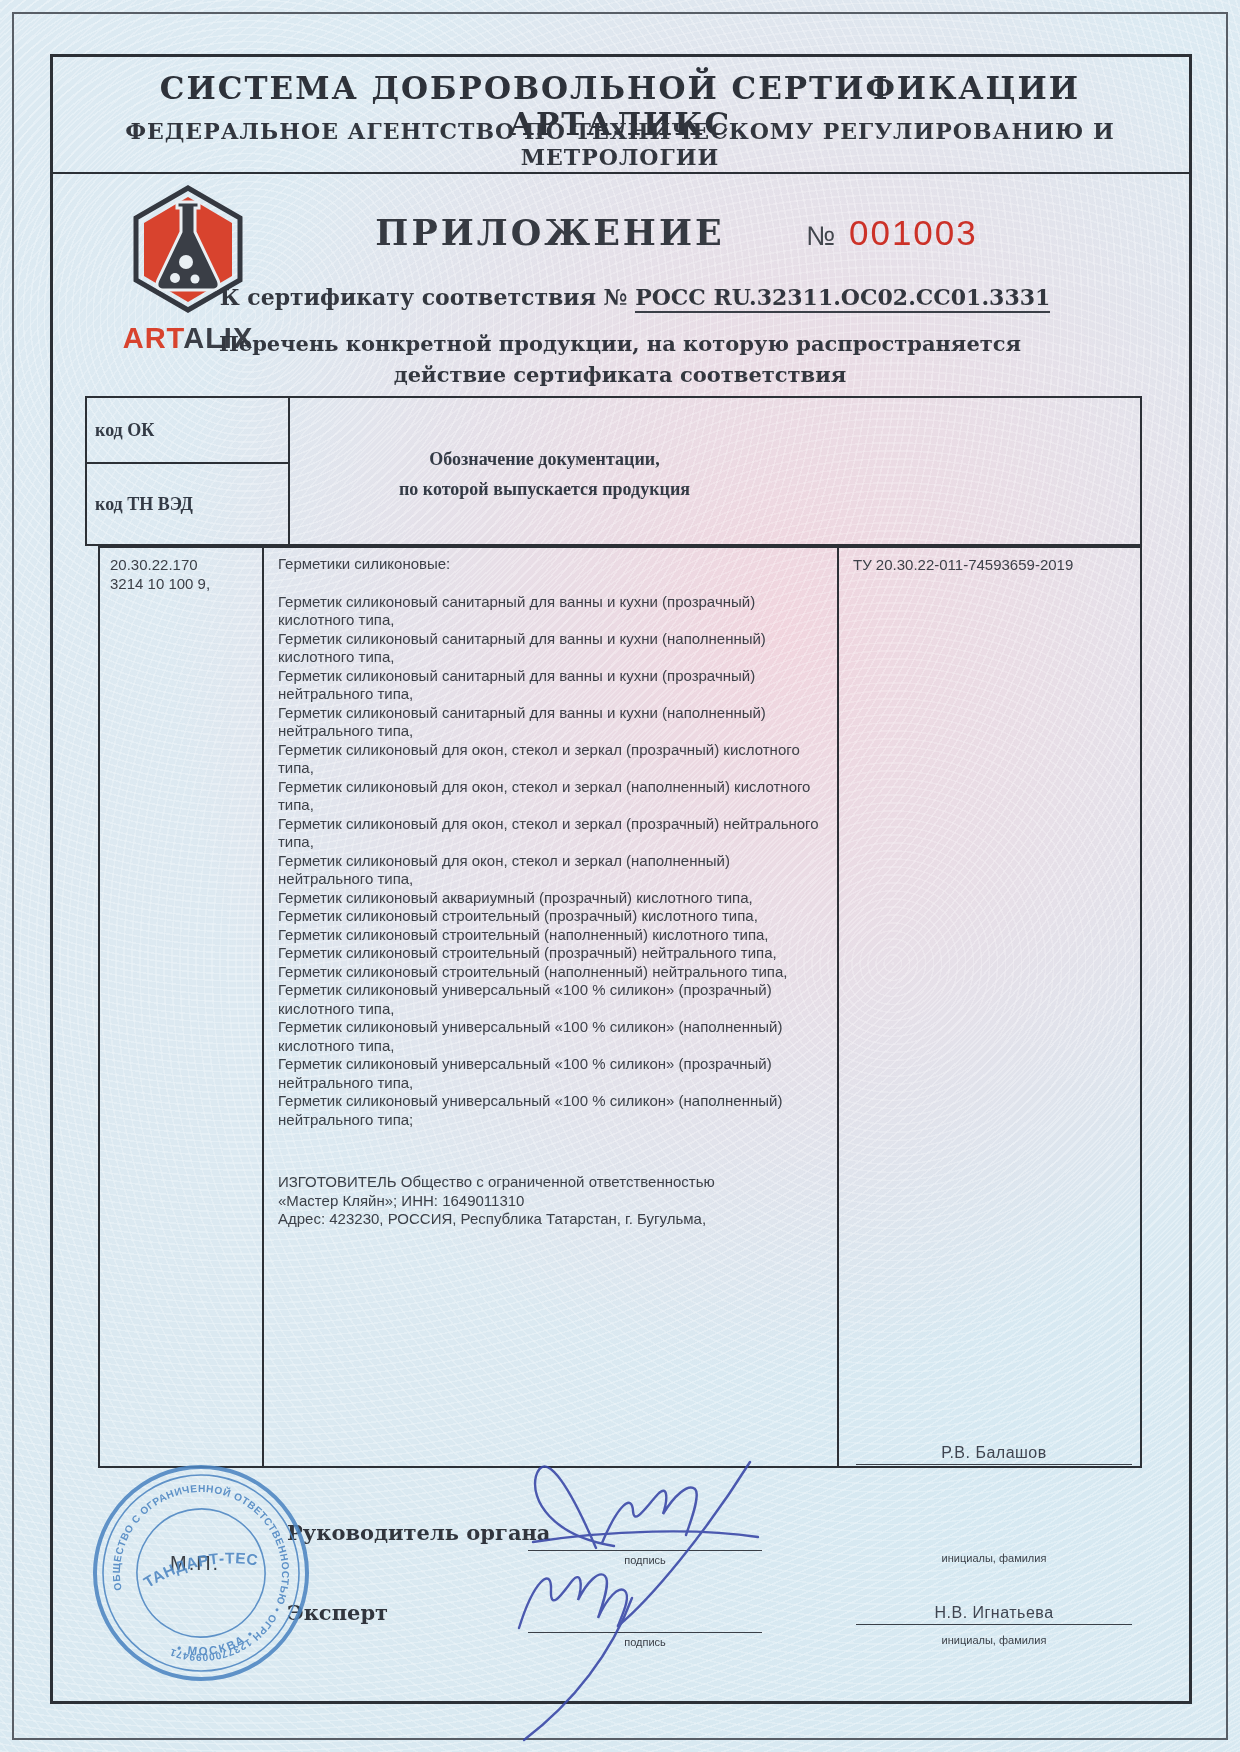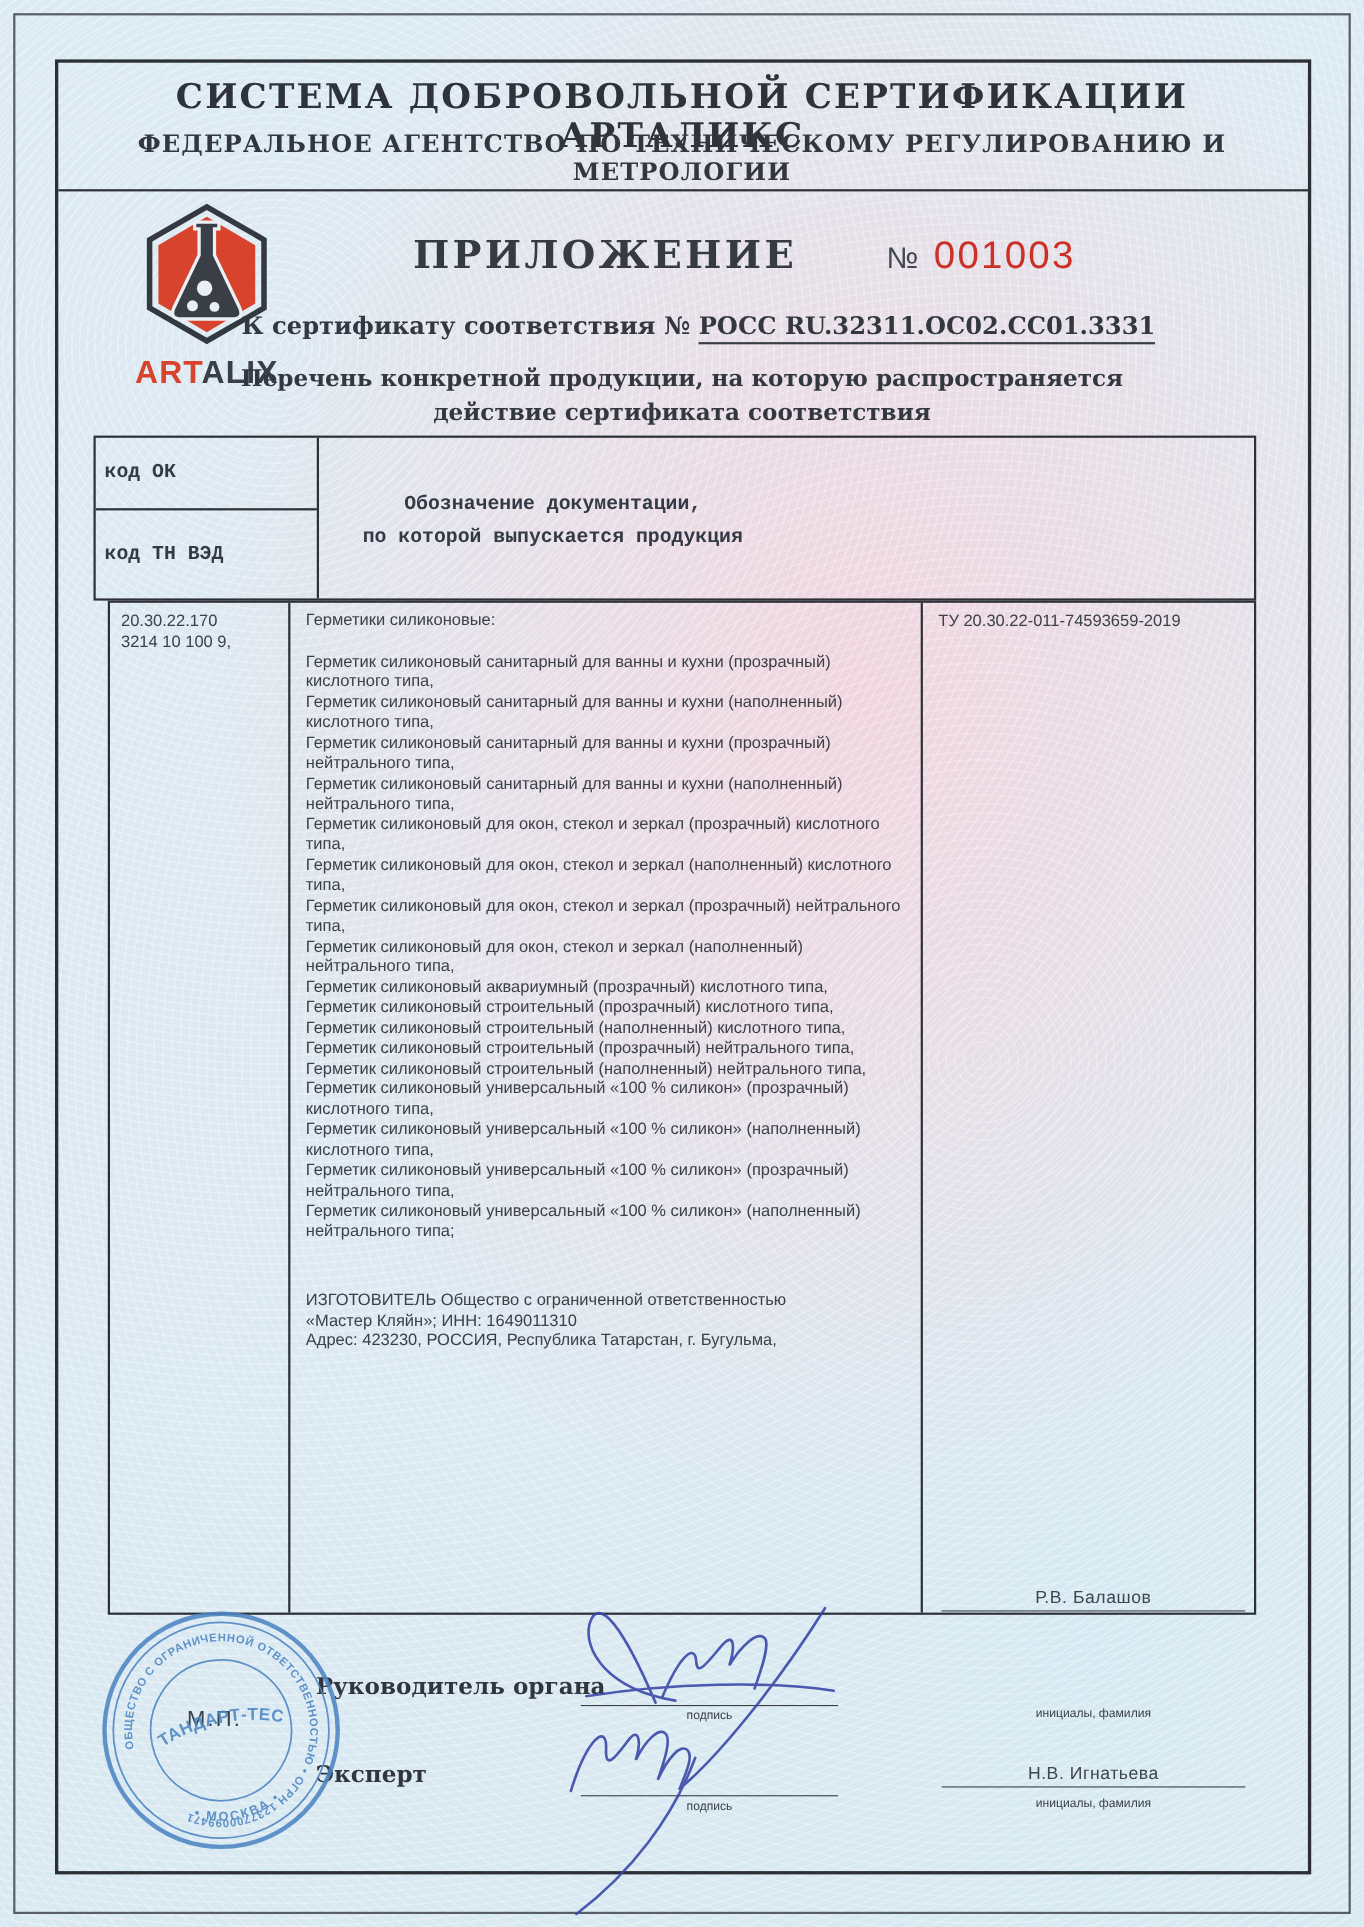--- a/index.html
+++ b/index.html
@@ -53,21 +53,21 @@
   .cert-line .cert-no{border-bottom:2px solid #3a3f47;padding-bottom:1px;letter-spacing:0;}
   .list-subtitle{
     position:absolute;left:120px;right:120px;top:328px;text-align:center;
     font-family:"DejaVu Serif",serif;font-weight:bold;font-size:21px;color:#33373f;line-height:31px;
   }
 
   .head-table{
     position:absolute;left:85px;top:396px;width:1057px;height:150px;
     display:grid;grid-template-columns:203px 425px 429px;
     border:2px solid #2c3036;box-sizing:border-box;
-    font-family:Liberation Mono, monospace;font-weight:bold;font-size:18px;color:#333a45;
+    font-family:Liberation Serif, serif;font-weight:bold;font-size:18px;color:#333a45;gap:42px;
   }
   .ht-c1{border-right:2px solid #2c3036;display:flex;flex-direction:column;}
   .ht-c1 .half{flex:1;display:flex;align-items:center;padding-left:8px;}
   .ht-c1 .half.top{border-bottom:2px solid #2c3036;flex:0 0 44%;}
   .ht-c2{border-right:2px solid #2c3036;display:flex;flex-direction:column;justify-content:center;align-items:center;text-align:center;line-height:30px;padding-top:14px;}
   .ht-c3{display:flex;flex-direction:column;justify-content:center;align-items:center;text-align:center;line-height:30px;padding-top:6px;}
 
   .body-table{
     position:absolute;left:98px;top:546px;width:1044px;height:922px;
     display:grid;grid-template-columns:164px 575px 1fr;

